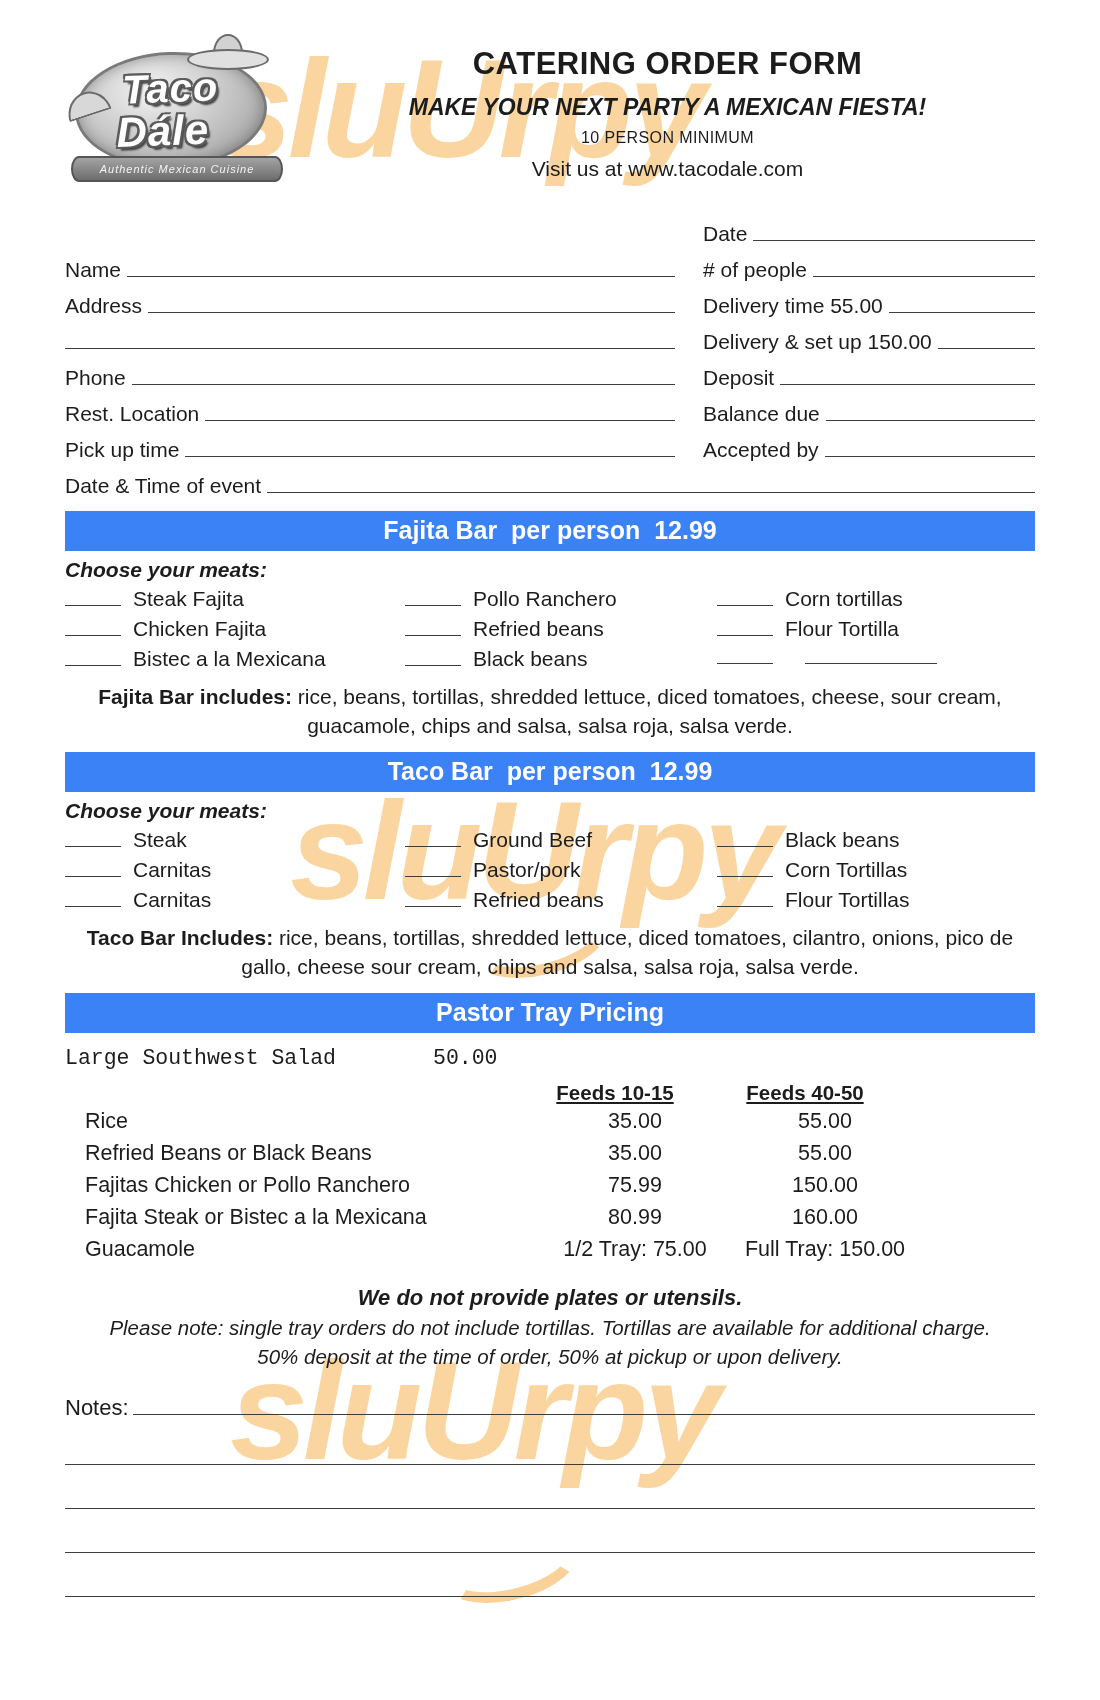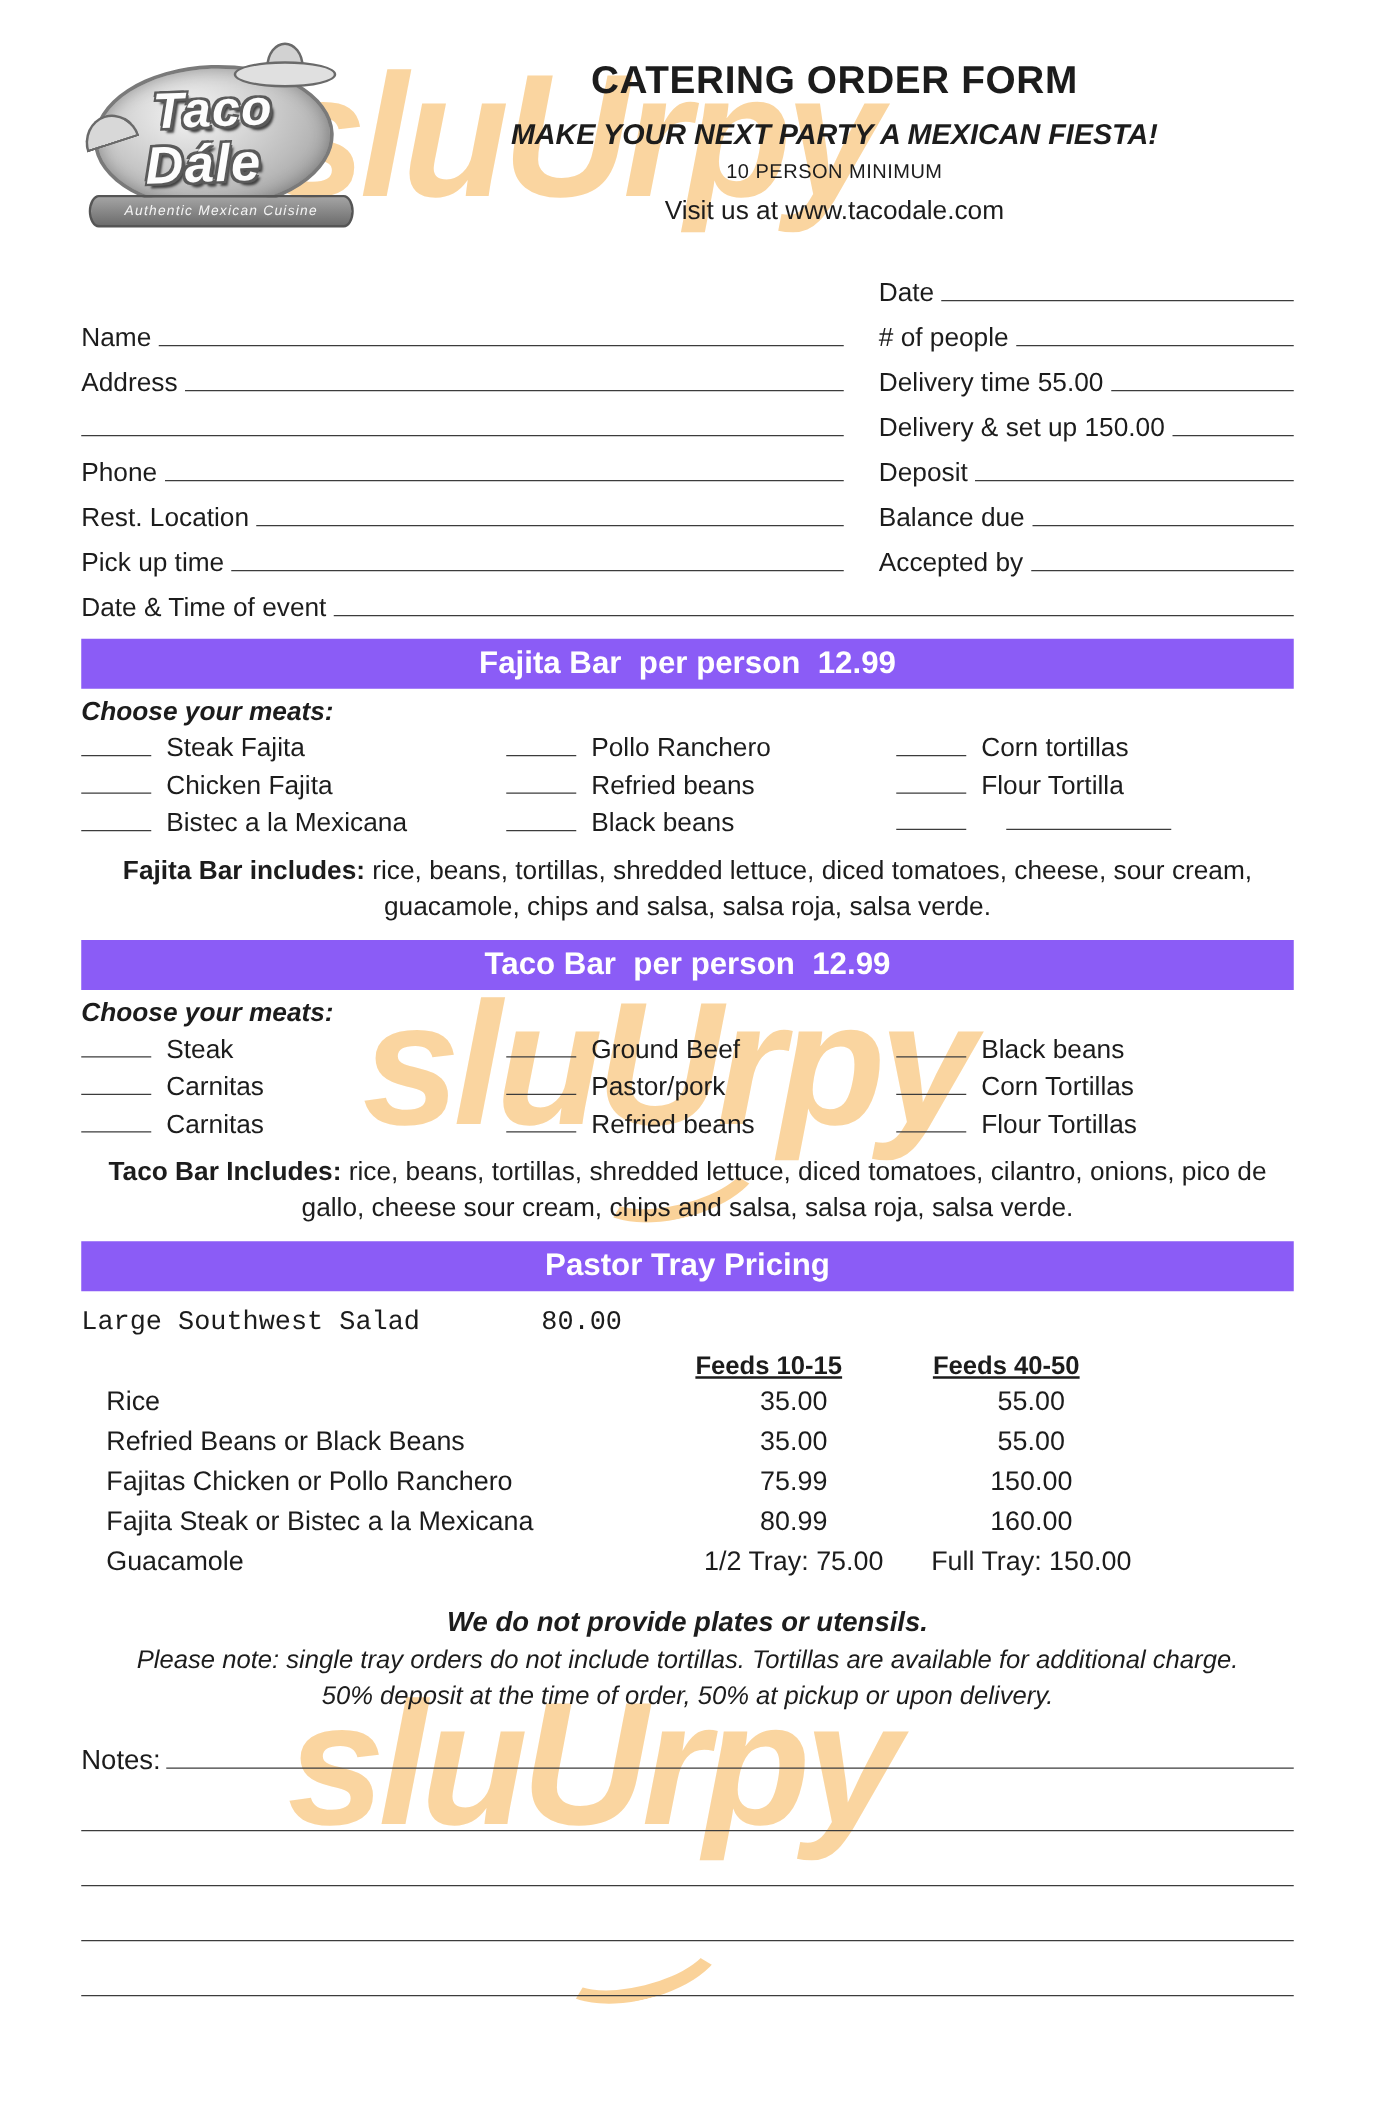--- a/index.html
+++ b/index.html
@@ -58,21 +58,21 @@
   
   .form-area { margin-top:22px; }
   .form-row { display:grid; grid-template-columns:1fr 332px; column-gap:28px;
               margin-bottom:10px; align-items:end; }
   .field { display:flex; align-items:baseline; font-size:21px; min-height:26px; }
   .flabel { white-space:nowrap; margin-right:6px; }
   .fline { flex:1; border-bottom:1.6px solid #3c3c3c; height:19px; min-width:40px; }
   .field-full { margin-bottom:4px; }
 
   
-  .bar { background:#8b5cf6; color:#ffffff; font-weight:bold; font-size:25px;
+  .bar { background:#3b82f6; color:#ffffff; font-weight:bold; font-size:25px;
          text-align:center; padding:5px 0 6px; margin-top:11px; }
 
   .choose { font-size:21px; font-weight:bold; font-style:italic; margin:7px 0 5px; }
   .checklist { display:grid; grid-template-columns:340px 312px 1fr; font-size:21px; }
   .check-item { display:flex; align-items:baseline; min-height:30px; }
   .cline { width:56px; border-bottom:1.6px solid #3c3c3c; height:17px; margin-right:12px; flex-shrink:0; }
   .cline-long { width:132px; margin-left:20px; margin-right:0; }
   .includes { text-align:center; font-size:21px; line-height:1.38; margin:6px 6px 4px; }
 
   
@@ -281,21 +281,21 @@
         </div>
     </div>
     <div class="includes">
       <b>Taco Bar Includes:</b><span> rice, beans, tortillas, shredded lettuce, diced tomatoes, cilantro, onions, pico de gallo, cheese sour cream, chips and salsa, salsa roja, salsa verde.</span>
     </div>
 
     <div class="bar">Pastor Tray Pricing</div>
 
     <div class="salad-row">
       <span class="salad-label">Large Southwest Salad</span>
-      <span>80.00</span>
+      <span>50.00</span>
     </div>
 
     <div class="tray-headers">
       <span></span>
       <span class="h">Feeds 10-15</span>
       <span class="h">Feeds 40-50</span>
       <span></span>
     </div>
 
     <div class="price-row">

